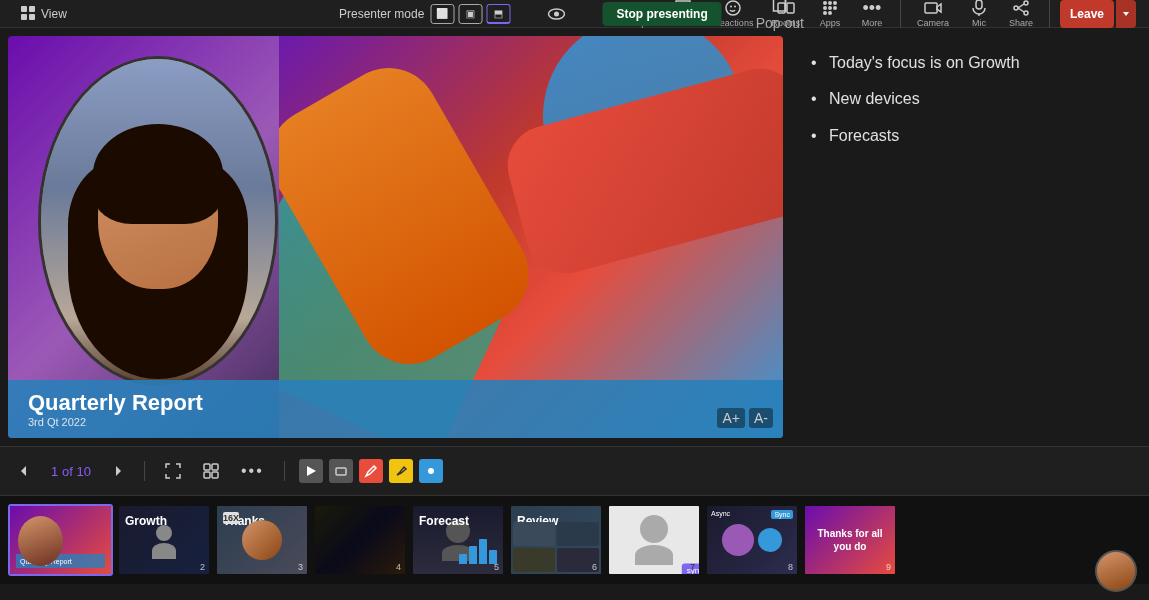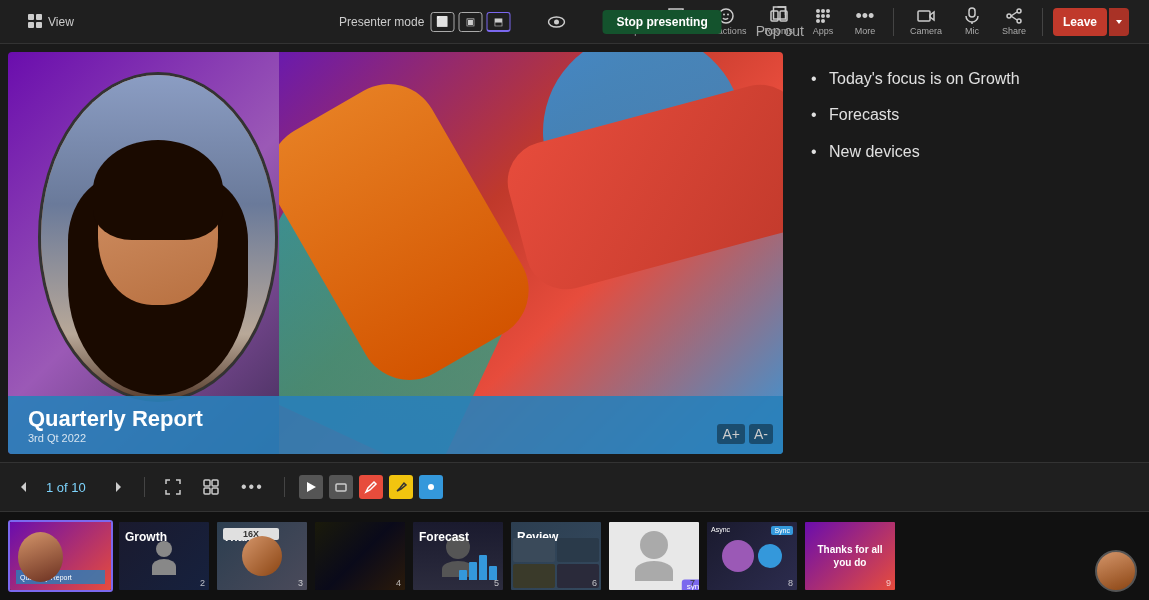--- a/index.html
+++ b/index.html
@@ -9,24 +9,24 @@
       background: #1a1a1a;
       font-family: 'Segoe UI', Arial, sans-serif;
       overflow: hidden;
       color: #fff;
     }
 
     
     .toolbar {
       display: flex;
       align-items: center;
-      height: 44px;
+      height: 28px;
       background: #1f1f1f;
       border-bottom: 1px solid #333;
-      padding: 0 20px;
+      padding: 0 13px;
       gap: 4px;
     }
     .toolbar-left {
       display: flex;
       align-items: center;
       gap: 6px;
       margin-right: auto;
     }
     .toolbar-center {
       display: flex;
@@ -335,22 +335,23 @@
       background: none;
       border: none;
       color: #ccc;
       cursor: pointer;
       padding: 4px;
       display: flex; align-items: center; justify-content: center;
       border-radius: 3px;
     }
     .nav-count {
       font-size: 13px;
-      color: #7dd3fc;
+      color: #8b5cf6;
       min-width: 50px;
+      text-align: center;
     }
     .nav-separator {
       width: 1px; height: 20px;
       background: #444;
       margin: 0 4px;
     }
     .nav-action-btn {
       background: none;
       border: none;
       color: #ccc;
@@ -483,21 +484,21 @@
     .cam-off-icon {
       display:flex;flex-direction:column;align-items:center;justify-content:center;
       height:100%;
     }
 
     
     .badge-16x {
       position:absolute; top:6px; left:6px;
       background:#e0e0e0; color:#333;
       font-size:9px; font-weight:700;
-      padding:1px 20px; border-radius:2px;
+      padding:1px 0; border-radius:2px;
     }
   </style>
 </head>
 <body>
 
 <div class="toolbar">
   <div class="toolbar-left">
     <div class="view-btn">
       <svg width="16" height="16" viewBox="0 0 16 16" fill="#ccc">
         <rect x="0" y="0" width="6" height="6" rx="1"></rect>
@@ -650,22 +651,22 @@
       <div class="font-controls">
         <span class="font-btn">A+</span>
         <span class="font-btn">A-</span>
       </div>
     </div>
   </div>
 
   <div class="notes-panel">
     <ul>
       <li>Today's focus is on Growth</li>
+      <li>New devices</li>
       <li>Forecasts</li>
-      <li>New devices</li>
     </ul>
   </div>
 </div>
 
 <div class="nav-bar">
   <button class="nav-btn">
     <svg width="16" height="16" viewBox="0 0 16 16" fill="#ccc">
       <path d="M10 3L5 8l5 5z"></path>
     </svg>
   </button>

